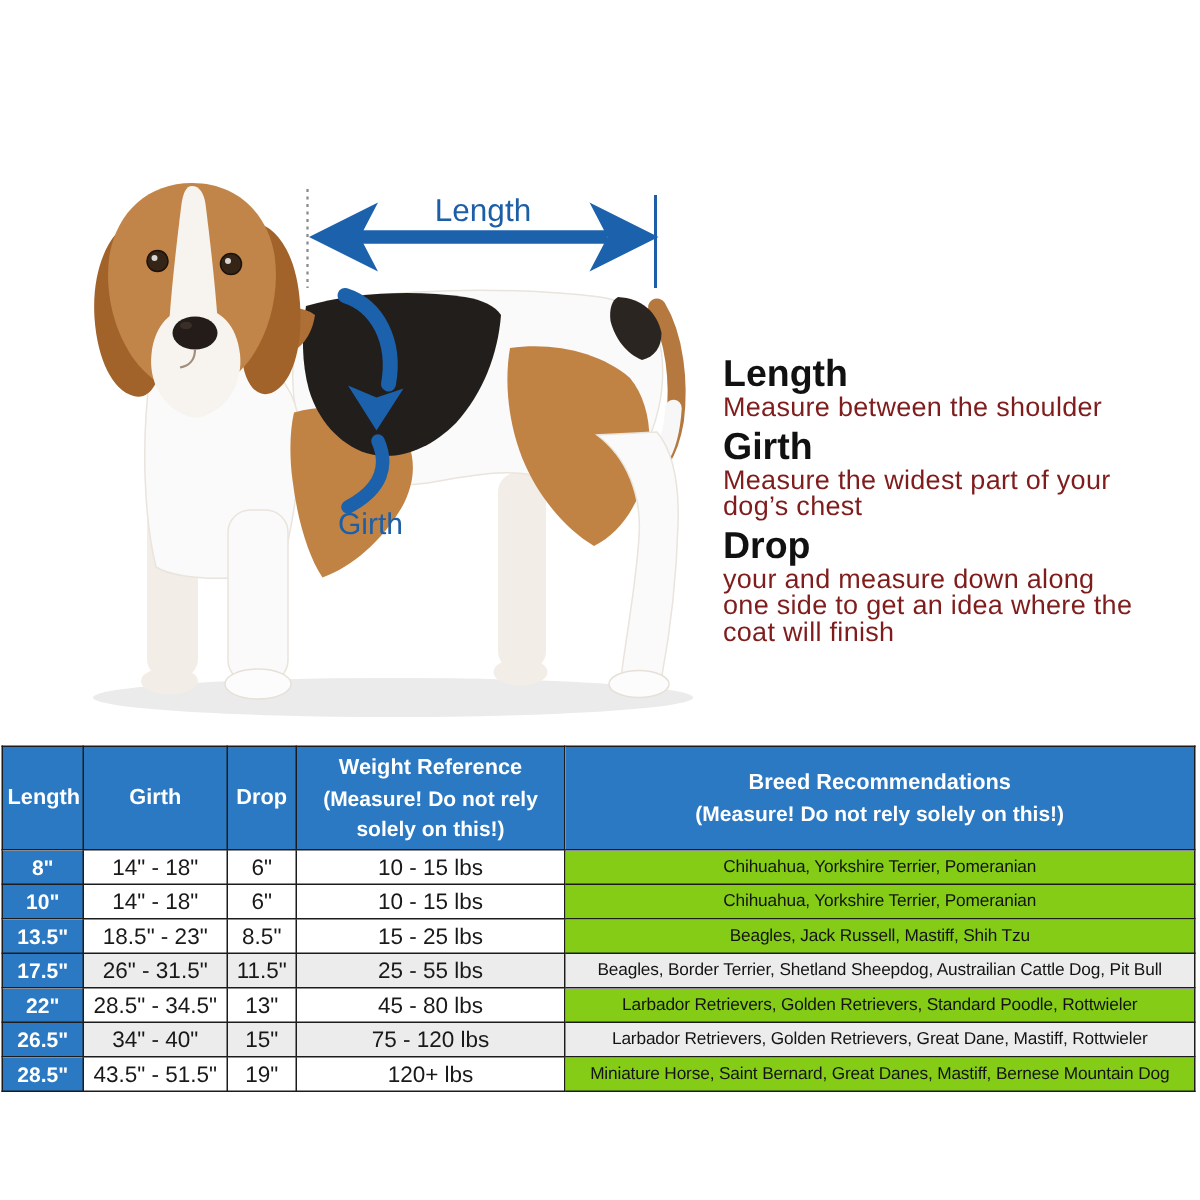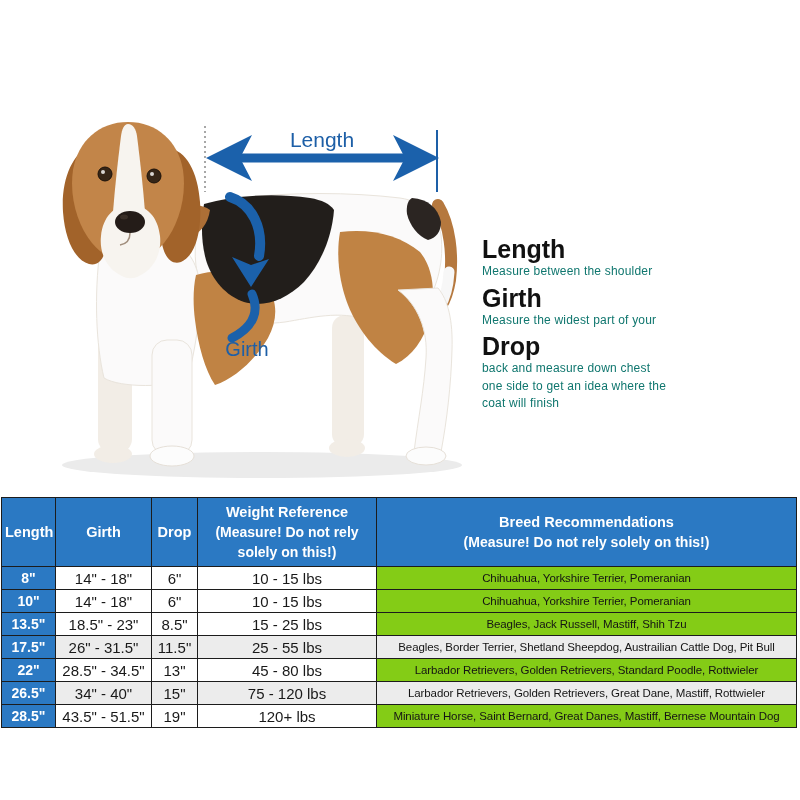--- a/index.html
+++ b/index.html
@@ -4,21 +4,21 @@
 <style>
   html,body{margin:0;padding:0;background:#fff;}
   .stage{position:relative;width:800px;height:800px;background:#ffffff;overflow:hidden;
          font-family:"Liberation Sans",sans-serif;padding-left:16px;}
   #dog-svg{position:absolute;left:0;top:0;}
 
   
   .guide{position:absolute;left:482px;top:236px;width:308px;color:#1d1d1d;}
   .guide .gtitle{margin:4px 0 1px 0;font-size:25px;line-height:26px;font-weight:bold;color:#111;}
   .guide .gtitle.first{margin-top:0;}
-  .guide .gl{font-size:12px;line-height:17.5px;letter-spacing:.2px;color:#0f766e;}
+  .guide .gl{font-size:18px;line-height:17.5px;letter-spacing:.2px;color:#7f1d1d;}
 
   
   table.sizes{position:absolute;left:1px;top:497px;width:795px;border-collapse:collapse;
               table-layout:fixed;}
   .sizes th,.sizes td{border:1px solid #1c1c1c;text-align:center;vertical-align:middle;
               padding:0 3px;overflow:hidden;white-space:nowrap;}
   .sizes thead th{background:#2b79c3;color:#ffffff;font-weight:bold;font-size:14.5px;
               height:68px;white-space:normal;line-height:20px;}
   .sizes thead .hnote{font-weight:bold;font-size:14px;line-height:20px;}
   .sizes tbody tr{height:23px;}
@@ -124,22 +124,23 @@
       <path d="M 252 294 C 259 310 255 326 232 338" stroke="#1b61ab" stroke-width="9" fill="none" stroke-linecap="round"></path>
     </g>
     <text x="247" y="356" text-anchor="middle" font-size="20" fill="#1d5fa7" font-family="Liberation Sans, sans-serif">Girth</text>
   </svg>
 
   <div class="guide">
     <div class="gtitle first">Length</div>
     <div class="gl">Measure between the shoulder</div>
     <div class="gtitle">Girth</div>
     <div class="gl">Measure the widest part of your</div>
+    <div class="gl">dog’s chest</div>
     <div class="gtitle">Drop</div>
-    <div class="gl">back and measure down chest</div>
+    <div class="gl">your and measure down along</div>
     <div class="gl">one side to get an idea where the</div>
     <div class="gl">coat will finish</div>
   </div>
 
   <table class="sizes">
     <colgroup>
         <col style="width:54px">
         <col style="width:96px">
         <col style="width:46px">
               <col style="width:179px">

